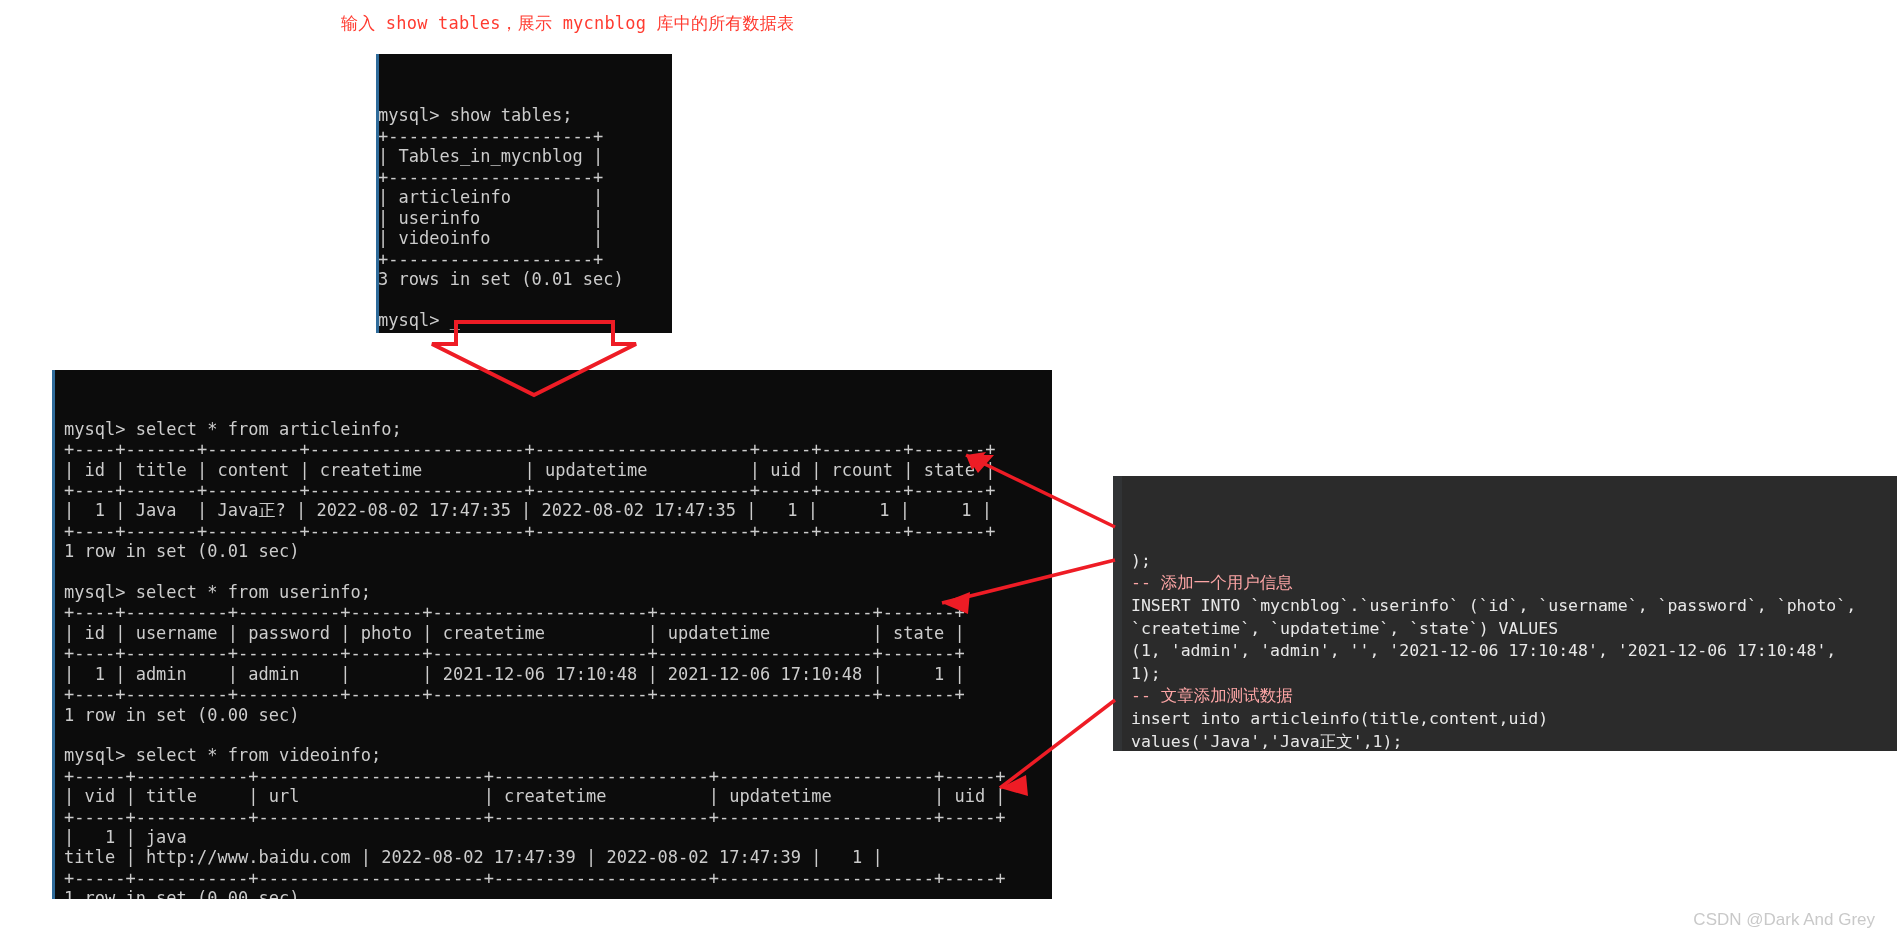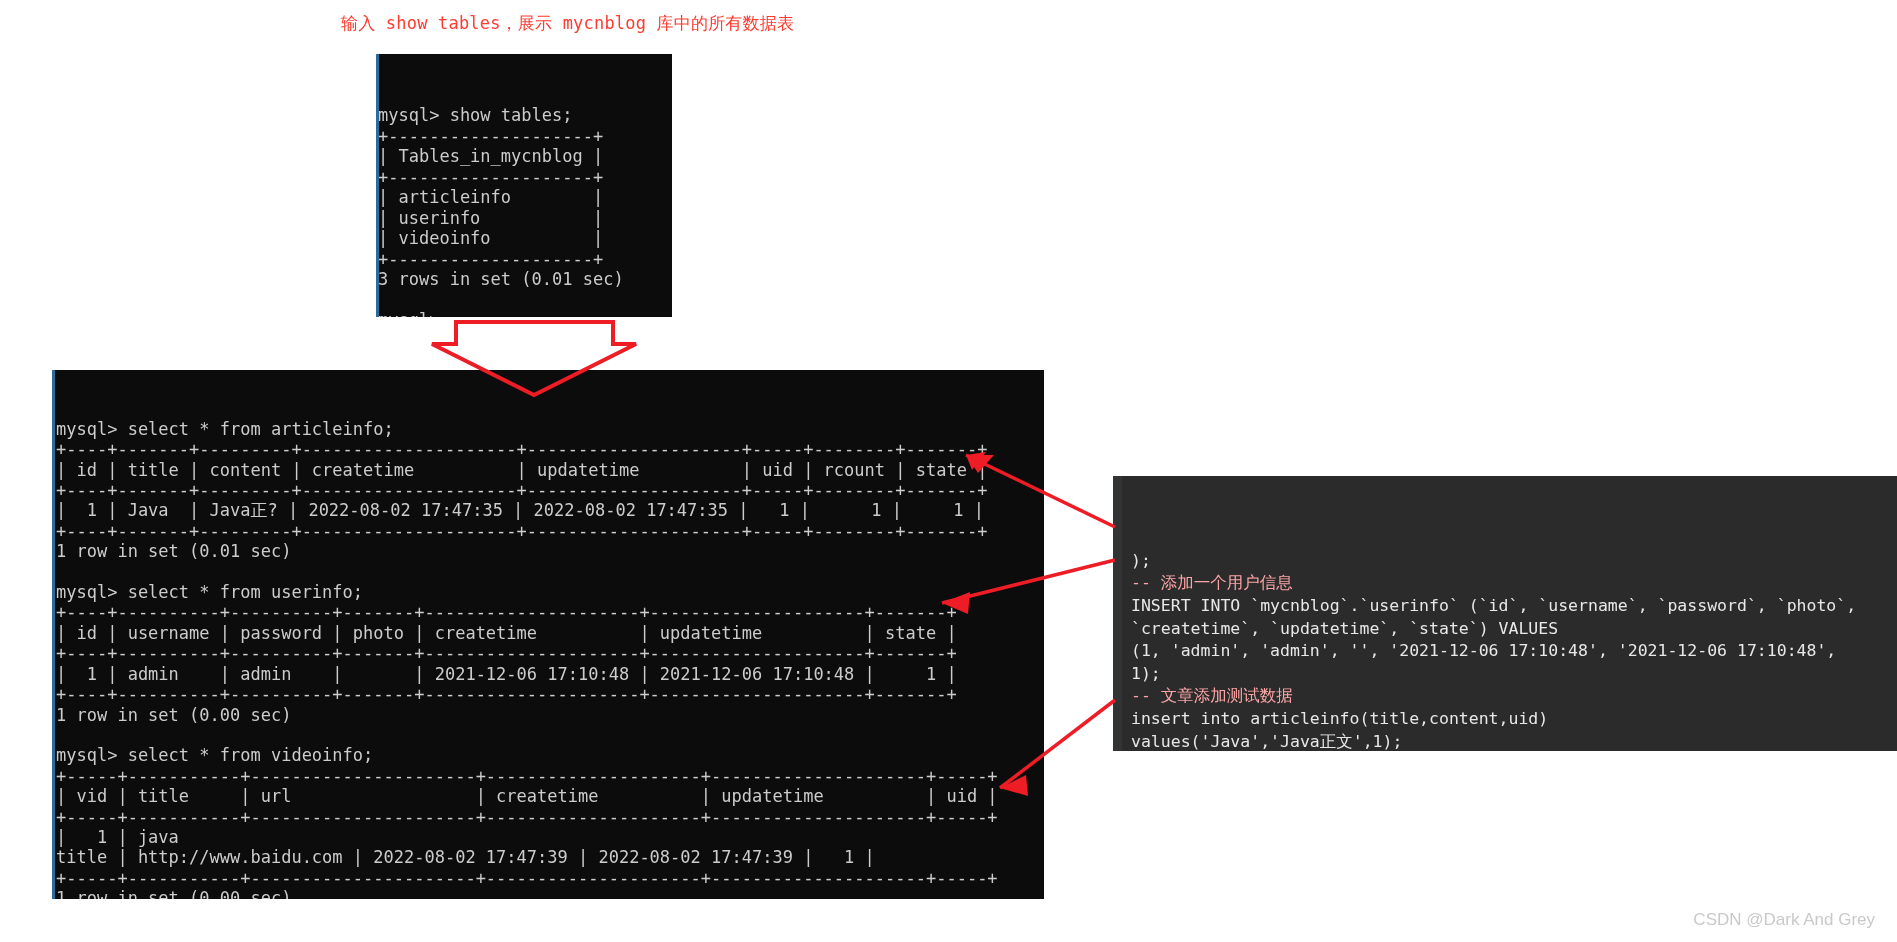--- a/index.html
+++ b/index.html
@@ -40,21 +40,21 @@
   .terminal .line { display: block; }
 
   
   #terminal-show-tables {
     left: 376px;
     top: 54px;
     width: 296px;
     height: 253px;
     font-size: 17px;
     line-height: 20.5px;
-    padding: 10px 0 0 0;
+    padding: 10px 0 16px 0;
   }
   #terminal-show-tables .inner {
     padding-left: 2px;
   }
   
   #terminal-show-tables::after {
     content: "";
     position: absolute;
     left: 0; top: 0; bottom: 0;
     width: 3px;
@@ -62,21 +62,21 @@
   }
 
   
   #terminal-selects {
     left: 52px;
     top: 370px;
     width: 992px;
     height: 521px;
     font-size: 17px;
     line-height: 20.4px;
-    padding: 8px 0 0 0;
+    padding: 8px 0 0 8px;
   }
   #terminal-selects::after {
     content: "";
     position: absolute;
     left: 0; top: 0; bottom: 0;
     width: 3px;
     background: #2f6b9a;
   }
   #terminal-selects .inner { padding-left: 4px; }
 

